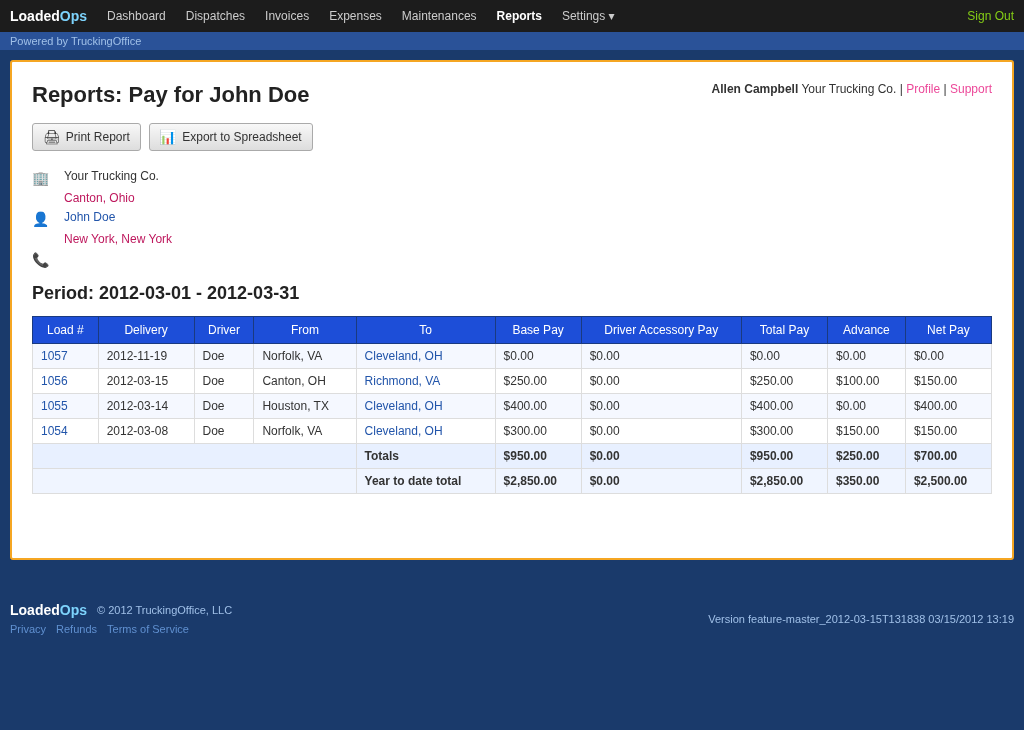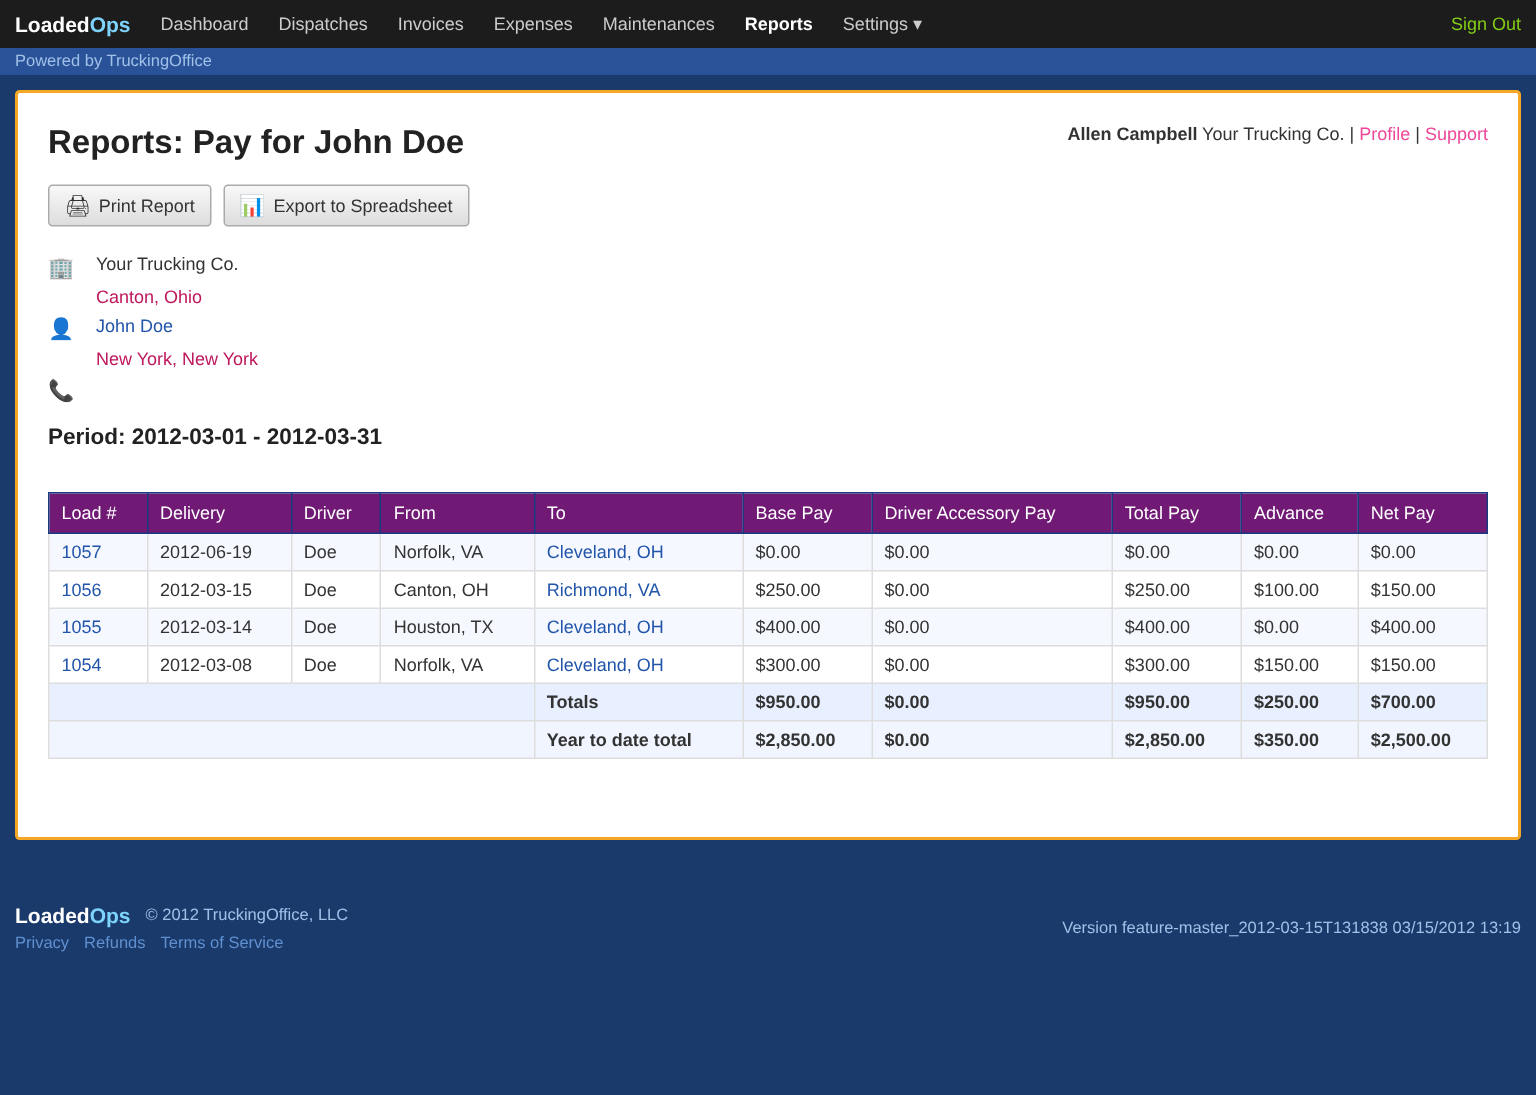--- a/index.html
+++ b/index.html
@@ -96,38 +96,38 @@
       align-items: flex-start;
       gap: 10px;
       margin-bottom: 5px;
     }
     .info-icon { width: 22px; font-size: 14px; color: #555; flex-shrink: 0; margin-top: 1px; }
     .info-text { font-size: 12px; color: #333; }
     .info-subtext { font-size: 12px; color: #be185d; margin-left: 32px; margin-bottom: 5px; }
 
     
     .period-title {
-      font-size: 15px;
+      font-size: 18px;
       font-weight: bold;
       color: #222;
-      margin-bottom: 28px;
+      margin-bottom: 12px;
       margin-top: 10px;
     }
 
     
     table {
       width: 100%;
       border-collapse: collapse;
       font-size: 12px;
     }
     thead tr th {
-      background: #701a75;
+      background: #1d4ed8;
       color: #fff;
       padding: 6px 8px;
-      text-align: left;
+      text-align: center;
       border: 1px solid #1a3a80;
       font-weight: normal;
     }
     tbody tr td {
       padding: 5px 8px;
       border: 1px solid #ddd;
       color: #333;
     }
     tbody tr:nth-child(odd) { background: #f5f8ff; }
     tbody tr:nth-child(even) { background: #fff; }
@@ -234,21 +234,21 @@
           <th>Driver Accessory Pay</th>
           <th>Total Pay</th>
           <th>Advance</th>
           <th>Net Pay</th>
         </tr>
       </thead>
       <tbody id="table-body">
 
       <tr>
       <td class="link-cell">1057</td>
-      <td>2012-06-19</td>
+      <td>2012-11-19</td>
       <td>Doe</td>
       <td>Norfolk, VA</td>
       <td class="link-cell">Cleveland, OH</td>
       <td>$0.00</td>
       <td>$0.00</td>
       <td>$0.00</td>
       <td>$0.00</td>
       <td>$0.00</td>
     </tr>
           <tr>

